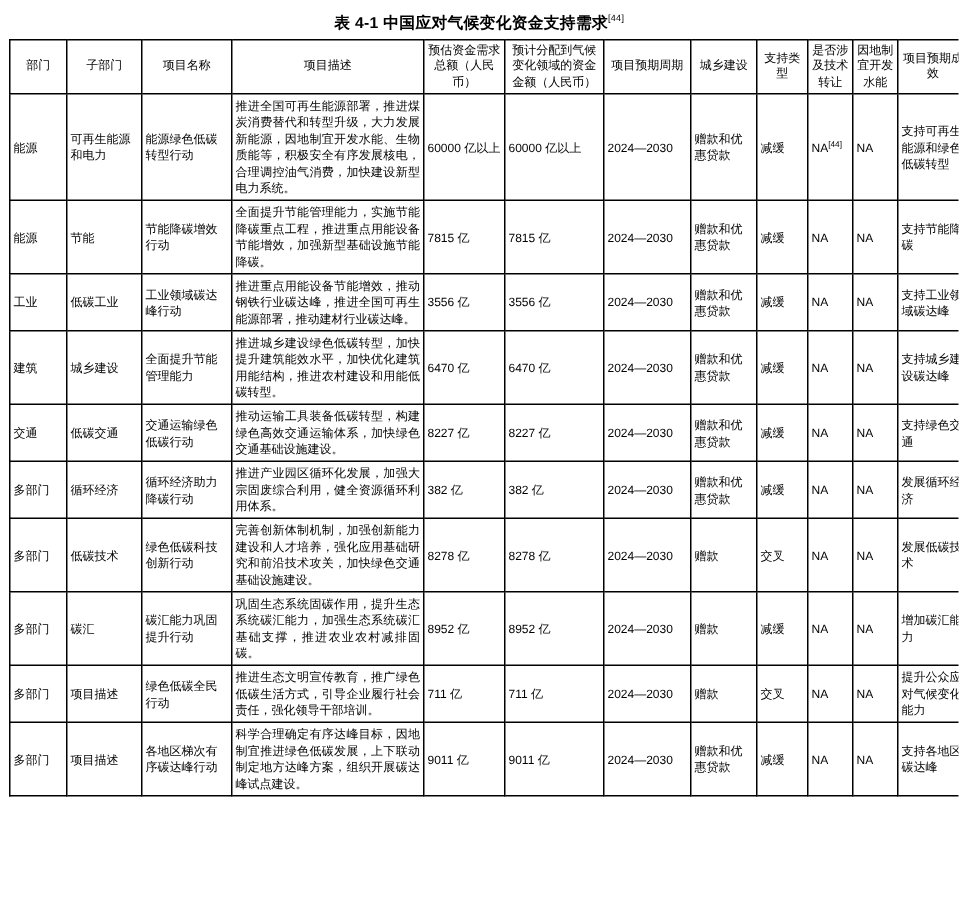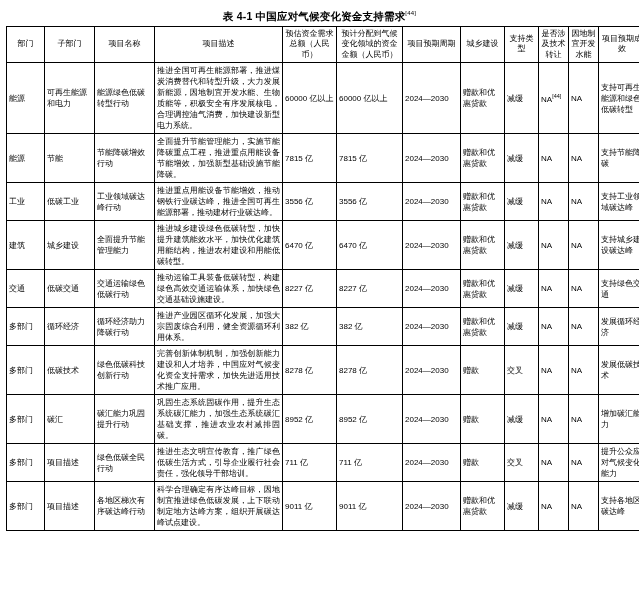--- a/index.html
+++ b/index.html
@@ -198,21 +198,21 @@
           <td>赠款和优惠贷款</td>
           <td>减缓</td>
           <td>NA</td>
           <td>NA</td>
           <td>发展循环经济</td>
         </tr>
         <tr>
           <td>多部门</td>
           <td>低碳技术</td>
           <td>绿色低碳科技创新行动</td>
-          <td class="desc-cell">完善创新体制机制，加强创新能力建设和人才培养，中国应对气候变化资金支持需求，加快先进适用技术推广应用。</td>
+          <td class="desc-cell">完善创新体制机制，加强创新能力建设和人才培养，强化应用基础研究和前沿技术攻关，加快绿色交通基础设施建设。</td>
           <td>8278 亿</td>
           <td>8278 亿</td>
           <td>2024—2030</td>
           <td>赠款</td>
           <td>交叉</td>
           <td>NA</td>
           <td>NA</td>
           <td>发展低碳技术</td>
         </tr>
         <tr>

